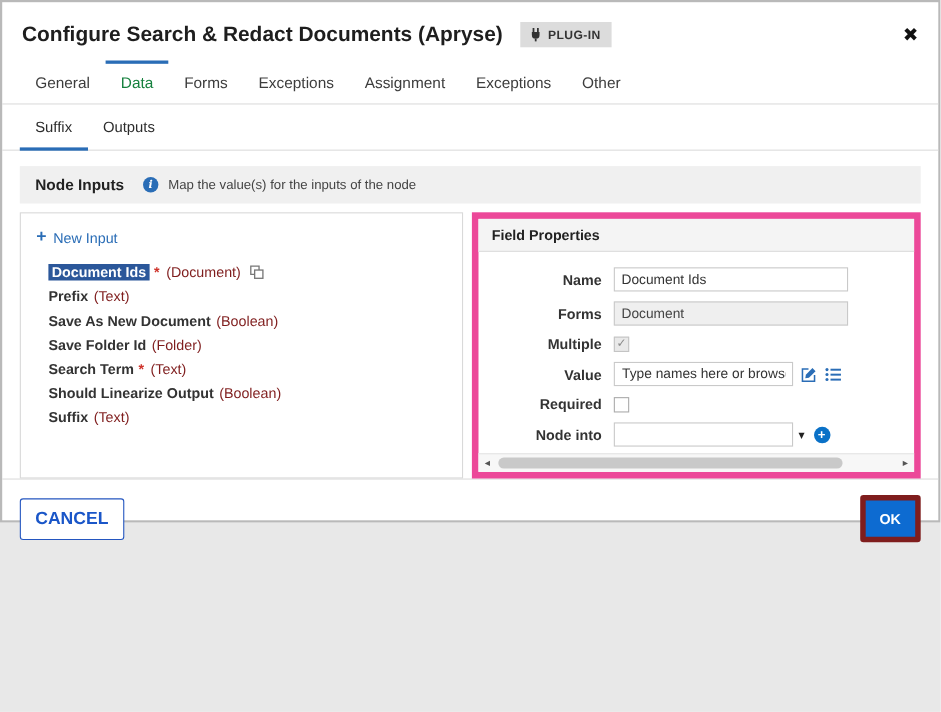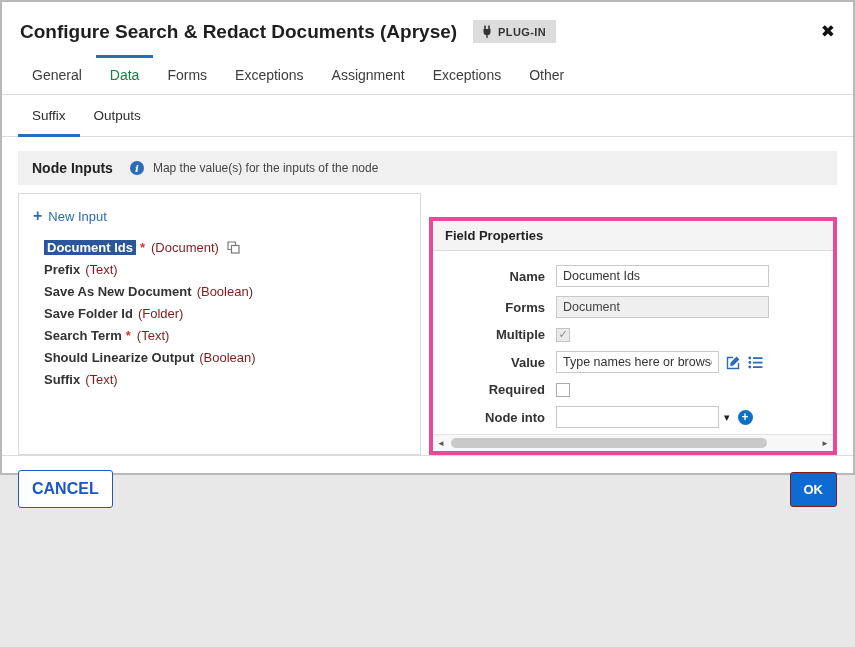--- a/index.html
+++ b/index.html
@@ -33,21 +33,21 @@
   .plus-glyph { font-size:16px; font-weight:700; line-height:1; }
   .tree { margin-left:11px; }
   .tree-item { height:22px; display:flex; align-items:center; font-size:13px; cursor:pointer; white-space:nowrap; }
   .ti-name { font-weight:700; color:#333; }
   .ti-name.sel { background:#2b579a; color:#fff; padding:0 3px; }
   .ti-star:not(:empty) { color:#cf342c; font-weight:700; margin:0 1px 0 4px; }
   .ti-type { color:#7f1d1d; margin-left:5px; }
   .copy-icon { margin-left:8px; display:inline-flex; cursor:pointer; }
 
   
-  .right-panel { flex:1; border:4px solid #ec4899; position:relative;margin-top:24px; }
+  .right-panel { flex:1; border:6px solid #ec4899; position:relative; }
   .fp-header { background:#f4f4f4; border-bottom:1px solid #ddd; padding:7px 12px; font-size:13px; font-weight:700; color:#222; }
   .fp-form { padding:14px 6px; }
   .frow { display:flex; align-items:center; margin-bottom:9px; }
   .flabel { width:106px; text-align:right; font-size:13px; font-weight:700; color:#333; margin-right:11px; flex:none; }
   .tinput { height:22px; border:1px solid #c9c9c9; font-size:12.5px; padding:0 6px; color:#333; background:#fff; font-family:inherit; }
   .tinput.dis { background:#efefef; color:#444; }
   .w-lg { width:213px; } .w-sm { width:163px; }
   .checkbox { width:14px; height:14px; border:1px solid #ababab; background:#fff; display:inline-flex; align-items:center; justify-content:center; font-size:11px; line-height:1; cursor:pointer; }
   .checkbox.dis { background:#e9e9e9; border-color:#c4c4c4; color:#8a8a8a; cursor:default; }
   .icon-btn { margin-left:7px; display:inline-flex; cursor:pointer; }
@@ -56,21 +56,21 @@
 
   
   .hscroll { position:absolute; left:0; right:0; bottom:0; height:17px; background:#f7f7f7; border-top:1px solid #e4e4e4; display:flex; align-items:center; }
   .scroll-arrow { width:16px; text-align:center; font-size:8px; color:#555; cursor:pointer; flex:none; }
   .scroll-track { flex:1; position:relative; height:100%; }
   .scroll-thumb { position:absolute; left:2px; top:3px; height:10px; width:86%; background:#c9c9c9; border-radius:5px; cursor:pointer; }
 
   
   .footer { margin-top:auto; border-top:1px solid #dcdcdc; padding:14px 16px; display:flex; justify-content:space-between; align-items:center; }
   .btn-cancel { background:#fff; border:1px solid #2456c0; color:#1a56c8; padding:9px 13px; font-size:16px; font-weight:700; border-radius:3px; cursor:pointer; font-family:inherit; }
-  .btn-ok { background:#0d6bd1; border:1px solid #7f1d1d; color:#fff; padding:9px 13px; font-size:13px; font-weight:700; border-radius:3px; cursor:pointer; font-family:inherit; }
+  .btn-ok { background:#0d6bd1; border:5px solid #7f1d1d; color:#fff; padding:9px 13px; font-size:13px; font-weight:700; border-radius:3px; cursor:pointer; font-family:inherit; }
 </style>
 </head>
 <body>
 
 <div class="dialog">
 
   <div class="header">
     <span class="title">Configure Search &amp; Redact Documents (Apryse)</span>
     <span class="badge">
       <span style="display:inline-flex;">

